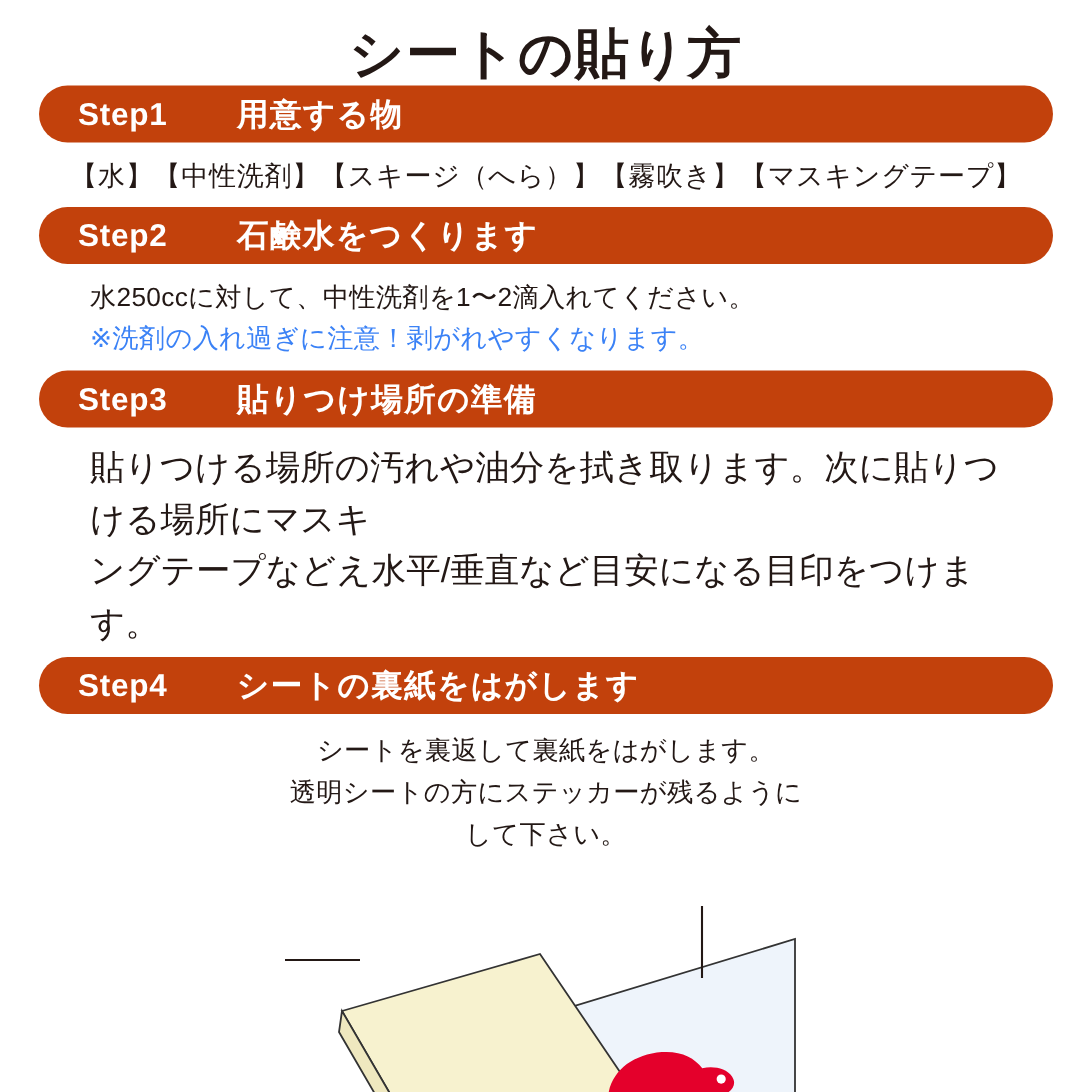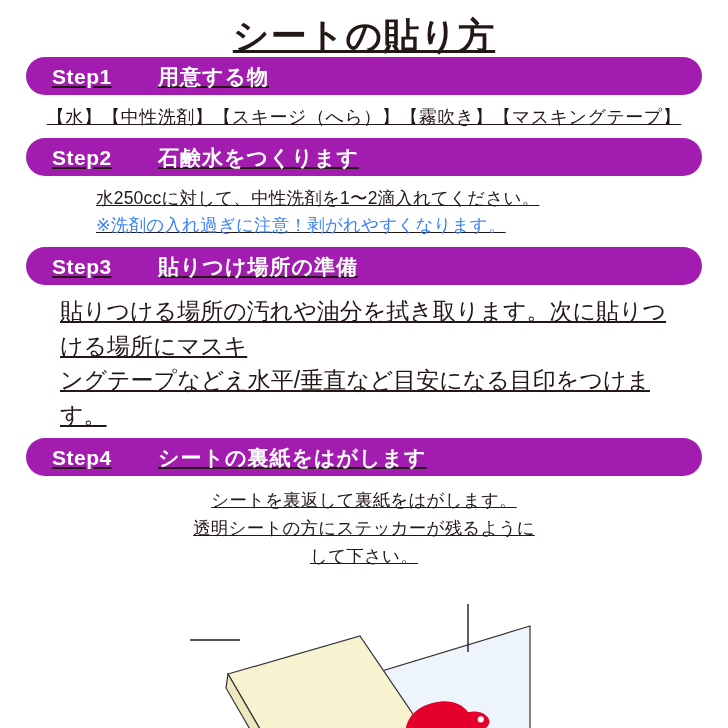--- a/index.html
+++ b/index.html
@@ -12,36 +12,35 @@
     background: #ffffff;
     font-family: "Liberation Sans", "DejaVu Sans", sans-serif;
     color: #231815;
     overflow: hidden;
     position: relative;
   }
   .page {
     position: relative;
     width: 728px;
     height: 728px;
-    text-decoration: underline;
   }
   .title {
     text-align: center;
     font-size: 36px;
     font-weight: bold;
     letter-spacing: 1px;
     color: #231815;
     padding-top: 14px;
     line-height: 1.2;
   }
   .step-bar {
     position: relative;
     margin: 0 26px;
     height: 38px;
-    background: #a21caf;
+    background: #c2410c;
     border-radius: 19px;
     color: #ffffff;
     display: flex;
     align-items: center;
     box-sizing: border-box;
   }
   .step-label {
     font-size: 21px;
     font-weight: bold;
     letter-spacing: 0.5px;
@@ -50,21 +49,21 @@
     line-height: 1;
   }
   .step-text {
     font-size: 21px;
     font-weight: bold;
     letter-spacing: 1px;
     padding-left: 14px;
     line-height: 1;
   }
   .body-block {
-    padding: 9px 60px 8px 96px;
+    padding: 9px 60px 8px 60px;
   }
   .body-line {
     font-size: 17.5px;
     line-height: 1.55;
     color: #231815;
     letter-spacing: 0.2px;
   }
   .body-line.red {
     color: #3b82f6;
   }

